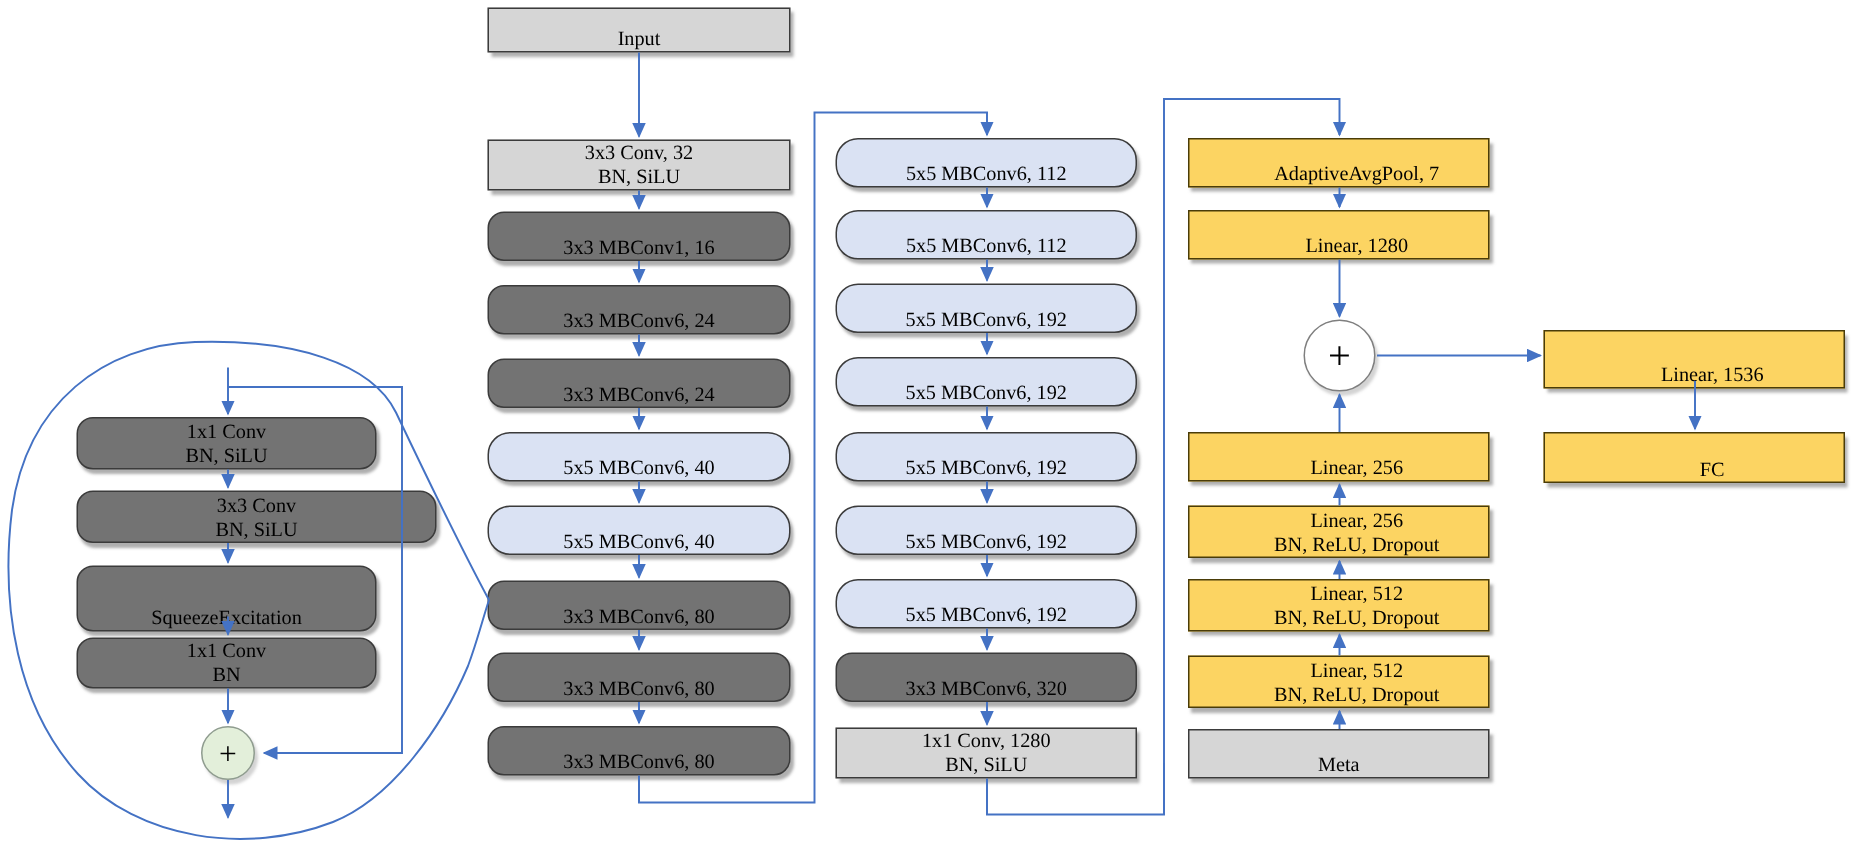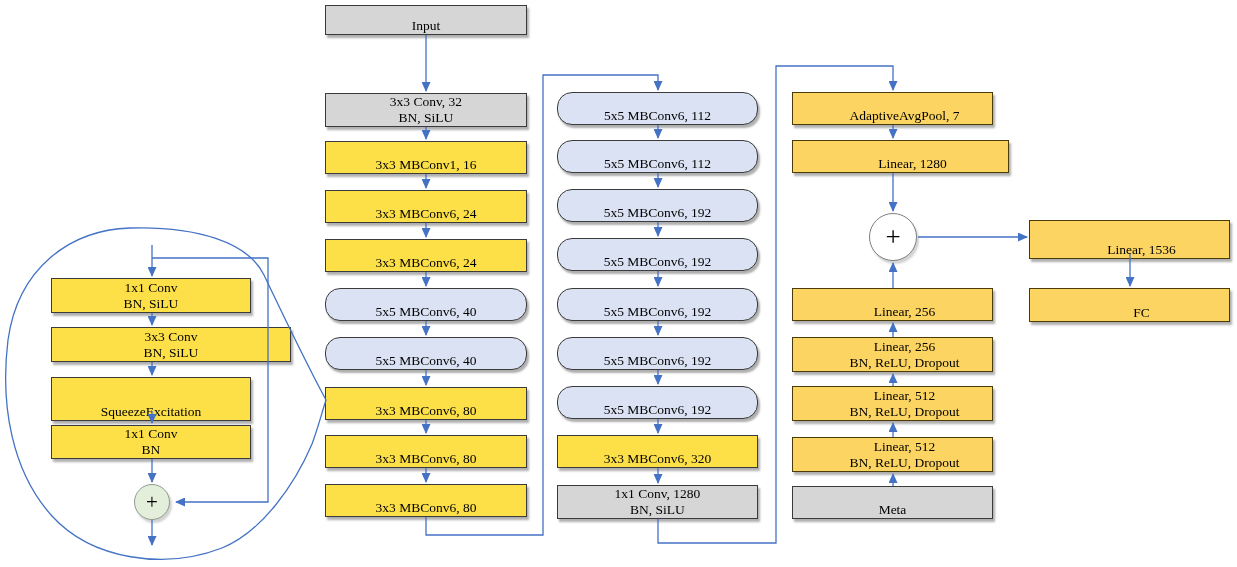--- a/index.html
+++ b/index.html
@@ -7,21 +7,21 @@
     position:relative;width:1237px;height:567px;background:#ffffff;
     font-family:"Liberation Serif","DejaVu Serif",serif;overflow:hidden;
   }
   .box{
     position:absolute;box-sizing:border-box;border:1px solid #3b3b3b;
     display:flex;flex-direction:column;justify-content:flex-end;align-items:center;
     text-align:center;font-size:13.5px;line-height:16px;color:#000;
     box-shadow:2px 3px 2px rgba(110,110,110,.55);z-index:2;
   }
   .gray  {background:#d6d6d6;}
-  .green {background:#fde047;}
+  .green {background:#737373;border-radius:11px;}
   .blue  {background:#dae2f3;border-radius:15px;}
   .yellow{background:#fcd462;border-color:#4a3c08;padding-left:24px;}
   .circle{
     position:absolute;box-sizing:border-box;border-radius:50%;
     display:flex;justify-content:center;align-items:center;
     color:#000;z-index:2;box-shadow:2px 3px 2px rgba(130,130,130,.35);
   }
   .circle.big{left:869px;top:213px;width:48px;height:48px;background:#fff;border:1px solid #7f7f7f;font-size:27px;font-weight:400;}
   .circle.small{left:134px;top:484px;width:36px;height:36px;background:#e3efda;border:1px solid #8f9c8f;font-size:21px;}
   svg.lines{position:absolute;left:0;top:0;z-index:3;pointer-events:none;}
@@ -144,21 +144,21 @@
       <span>3x3 MBConv6, 320</span>
     </div>
   <div class="box gray" style="left:557px;top:485px;width:201px;height:34px">
     <span>1x1 Conv, 1280</span>
     <span>BN, SiLU</span>
   </div>
 
   <div class="box yellow" style="left:792px;top:92px;width:201px;height:33px">
       <span>AdaptiveAvgPool, 7</span>
     </div>
-  <div class="box yellow" style="left:792px;top:140px;width:217px;height:33px">
+  <div class="box yellow" style="left:792px;top:140px;width:201px;height:33px">
       <span>Linear, 1280</span>
     </div>
 
   <div class="circle big">
       <span>+</span>
     </div>
 
   <div class="box yellow" style="left:792px;top:288px;width:201px;height:33px">
       <span>Linear, 256</span>
     </div>

